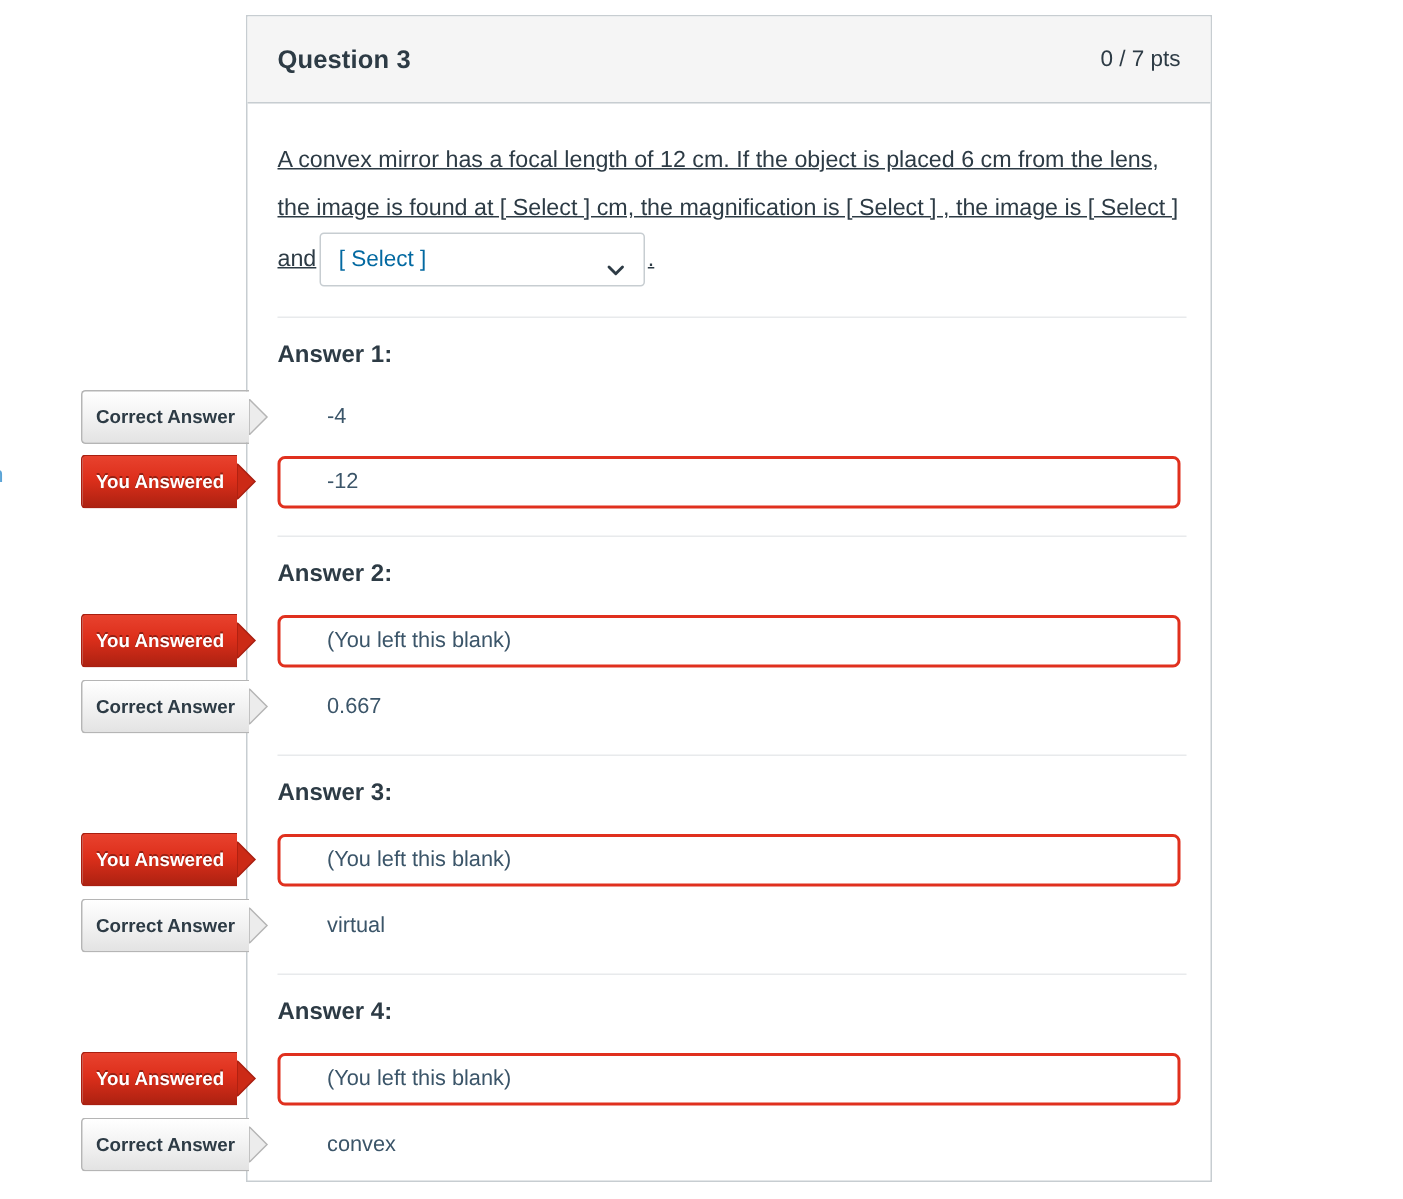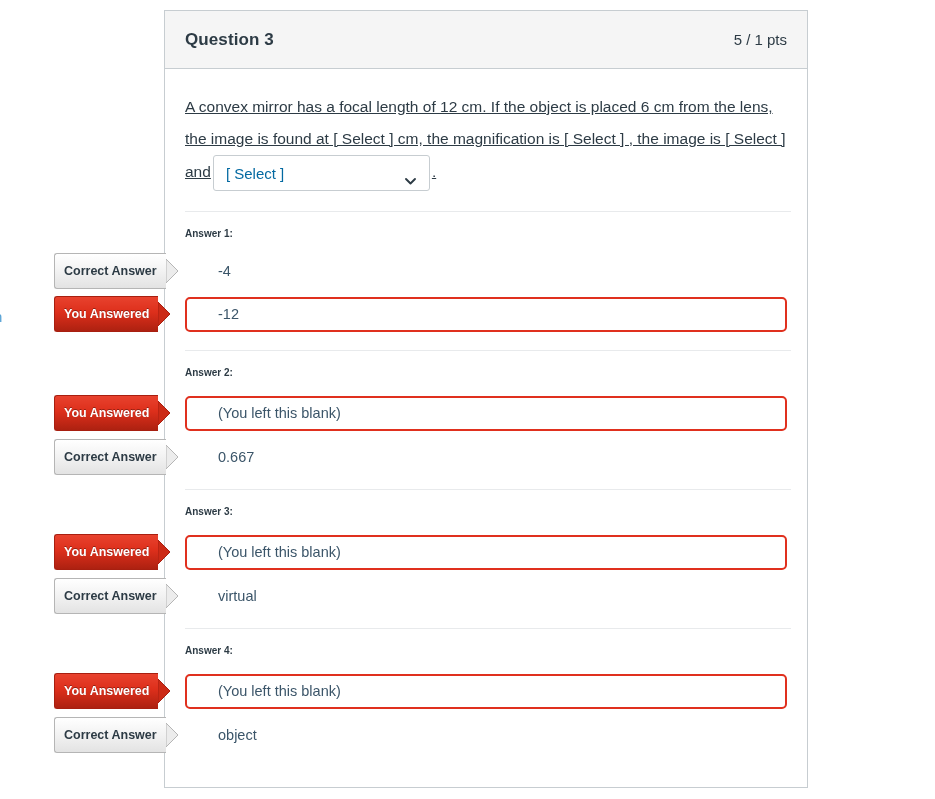--- a/index.html
+++ b/index.html
@@ -113,21 +113,21 @@
   .answer-group {
     position: relative;
   }
   .answer-divider {
     height: 1px;
     background: #e8eaec;
     margin: 0 0 0 0;
     width: 606px;
   }
   .answer-label {
-    font-size: 10px;
+    font-size: 16px;
     font-weight: bold;
     color: #2d3b45;
     padding: 16px 0 12px 0;
   }
 
   
   .ans-row {
     position: relative;
     min-height: 36px;
     display: flex;
@@ -208,21 +208,21 @@
 </style>
 </head>
 <body>
 
 <span class="edge-fragment">n</span>
 
 <div class="question-container">
 
   <div class="question-header">
     <span class="question-name">Question 3</span>
-    <span class="question-points">5 / 1 pts</span>
+    <span class="question-points">0 / 7 pts</span>
   </div>
 
   <div class="question-body">
     <div class="question-text"><span>A convex mirror has a focal length of 12 cm. If the object is placed  6 cm from the lens, the image is found at [ Select ] cm, the magnification is [ Select ] , the image is [ Select ] and</span><span class="inline-select"><span class="sel-text">[ Select ]</span><span class="chevron"><svg viewBox="0 0 13 13" width="13" height="13" aria-hidden="true">
               <path d="M2 4.5 L6.5 9 L11 4.5" fill="none" stroke="#2d3b45" stroke-width="1.9" stroke-linecap="round" stroke-linejoin="round"></path>
             </svg></span></span><span>.</span></div>
 
     <div class="answers" id="answers-root">
         <div class="answer-group" style="padding-bottom: 12px;">
           <div class="answer-divider"></div>
@@ -311,21 +311,21 @@
             </div>
             <div class="flag flag-answered" style="top: 11px; left: -131px;">
               <div class="flag-body">You Answered</div>
               <svg class="flag-point" viewBox="0 0 13 24" width="13" height="24">
                 <path d="M0 0 L12 12 L0 24 Z" fill="#cc2a16" stroke="#a81f10" stroke-width="1"></path>
               </svg>
             </div>
           </div>
           <div class="ans-row plain" style="position: relative;">
             <div class="ans-plain">
-              <span class="ans-value">object</span>
+              <span class="ans-value">convex</span>
             </div>
             <div class="flag flag-correct" style="top: 8px; left: -131px;">
               <div class="flag-body">Correct Answer</div>
               <svg class="flag-point" viewBox="0 0 13 24" width="13" height="24">
                 <path d="M0 0 L12 12 L0 24 Z" fill="#ececec" stroke="#b5b5b5" stroke-width="1"></path>
               </svg>
             </div>
           </div>
         </div>
       </div>

